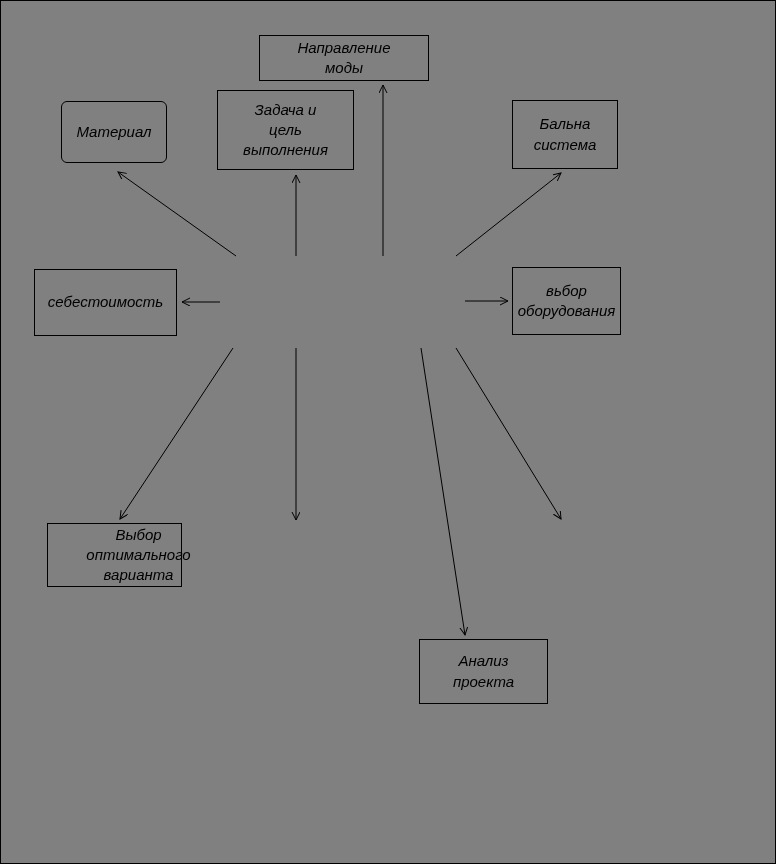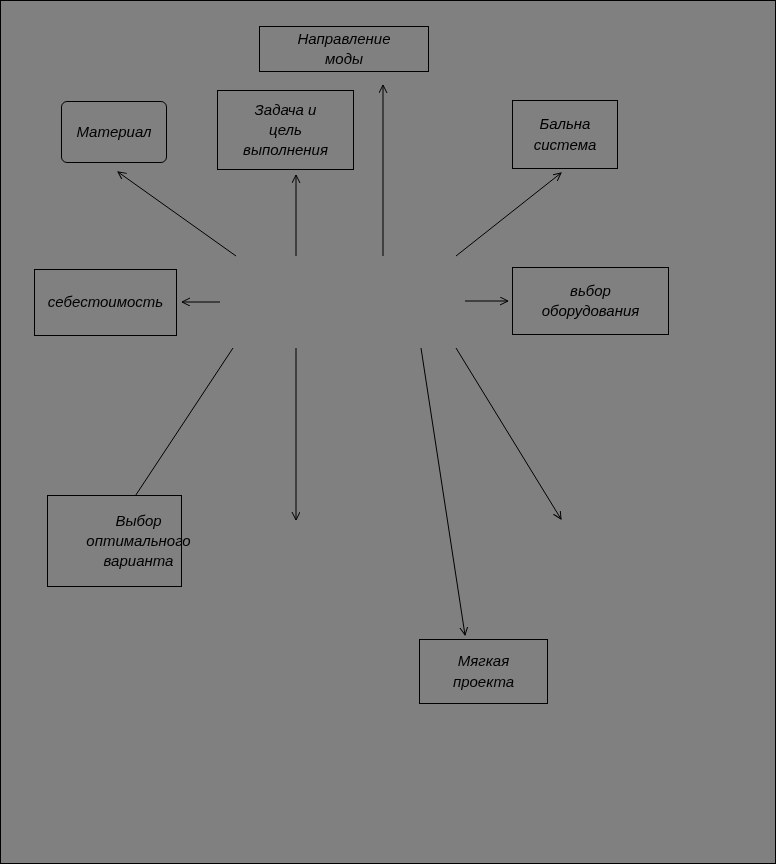--- a/index.html
+++ b/index.html
@@ -36,27 +36,27 @@
     white-space: pre-line;
     font-size: 15px;
     line-height: 1.35;
   }
   .node.center {
     font-size: 20px;
     line-height: 1.4;
   }
   
   .pos-center       { left: 220px; top: 255px; width: 243px; height: 90px; }
-  .pos-fashion      { left: 258px; top: 25px;  width: 170px; height: 46px; }
+  .pos-fashion      { left: 258px; top: 34px;  width: 170px; height: 46px; }
   .pos-task         { left: 216px; top: 89px;  width: 137px; height: 80px; }
   .pos-material     { left: 60px;  top: 100px; width: 106px; height: 62px; border-radius: 6px; }
   .pos-ball         { left: 511px; top: 99px;  width: 106px; height: 69px; }
   .pos-cost         { left: 33px;  top: 268px; width: 143px; height: 67px; }
-  .pos-equipment    { left: 511px; top: 266px; width: 157px; height: 68px; }
-  .pos-optimal      { left: 46px;  top: 494px; width: 135px; height: 92px; padding-left: 48px; }
+  .pos-equipment    { left: 511px; top: 266px; width: 109px; height: 68px; }
+  .pos-optimal      { left: 46px;  top: 522px; width: 135px; height: 64px; padding-left: 48px; }
   .pos-construction { left: 221px; top: 523px; width: 190px; height: 72px; }
   .pos-safety       { left: 511px; top: 522px; width: 134px; height: 68px; }
   .pos-analysis     { left: 418px; top: 638px; width: 129px; height: 65px; }
 </style>
 </head>
 <body>
 
 <div id="canvas">
 
   <svg id="wires" viewBox="0 0 774 862" xmlns="http://www.w3.org/2000/svg">
@@ -94,16 +94,16 @@
 
   <div class="node pos-equipment">вьбор
 оборудования</div>
 
   <div class="node pos-optimal">Выбор
 оптимального
 варианта</div>
 
 
 
-  <div class="node pos-analysis">Мягкая
+  <div class="node pos-analysis">Анализ
 проекта</div>
 
 </div>
 
 </body></html>

